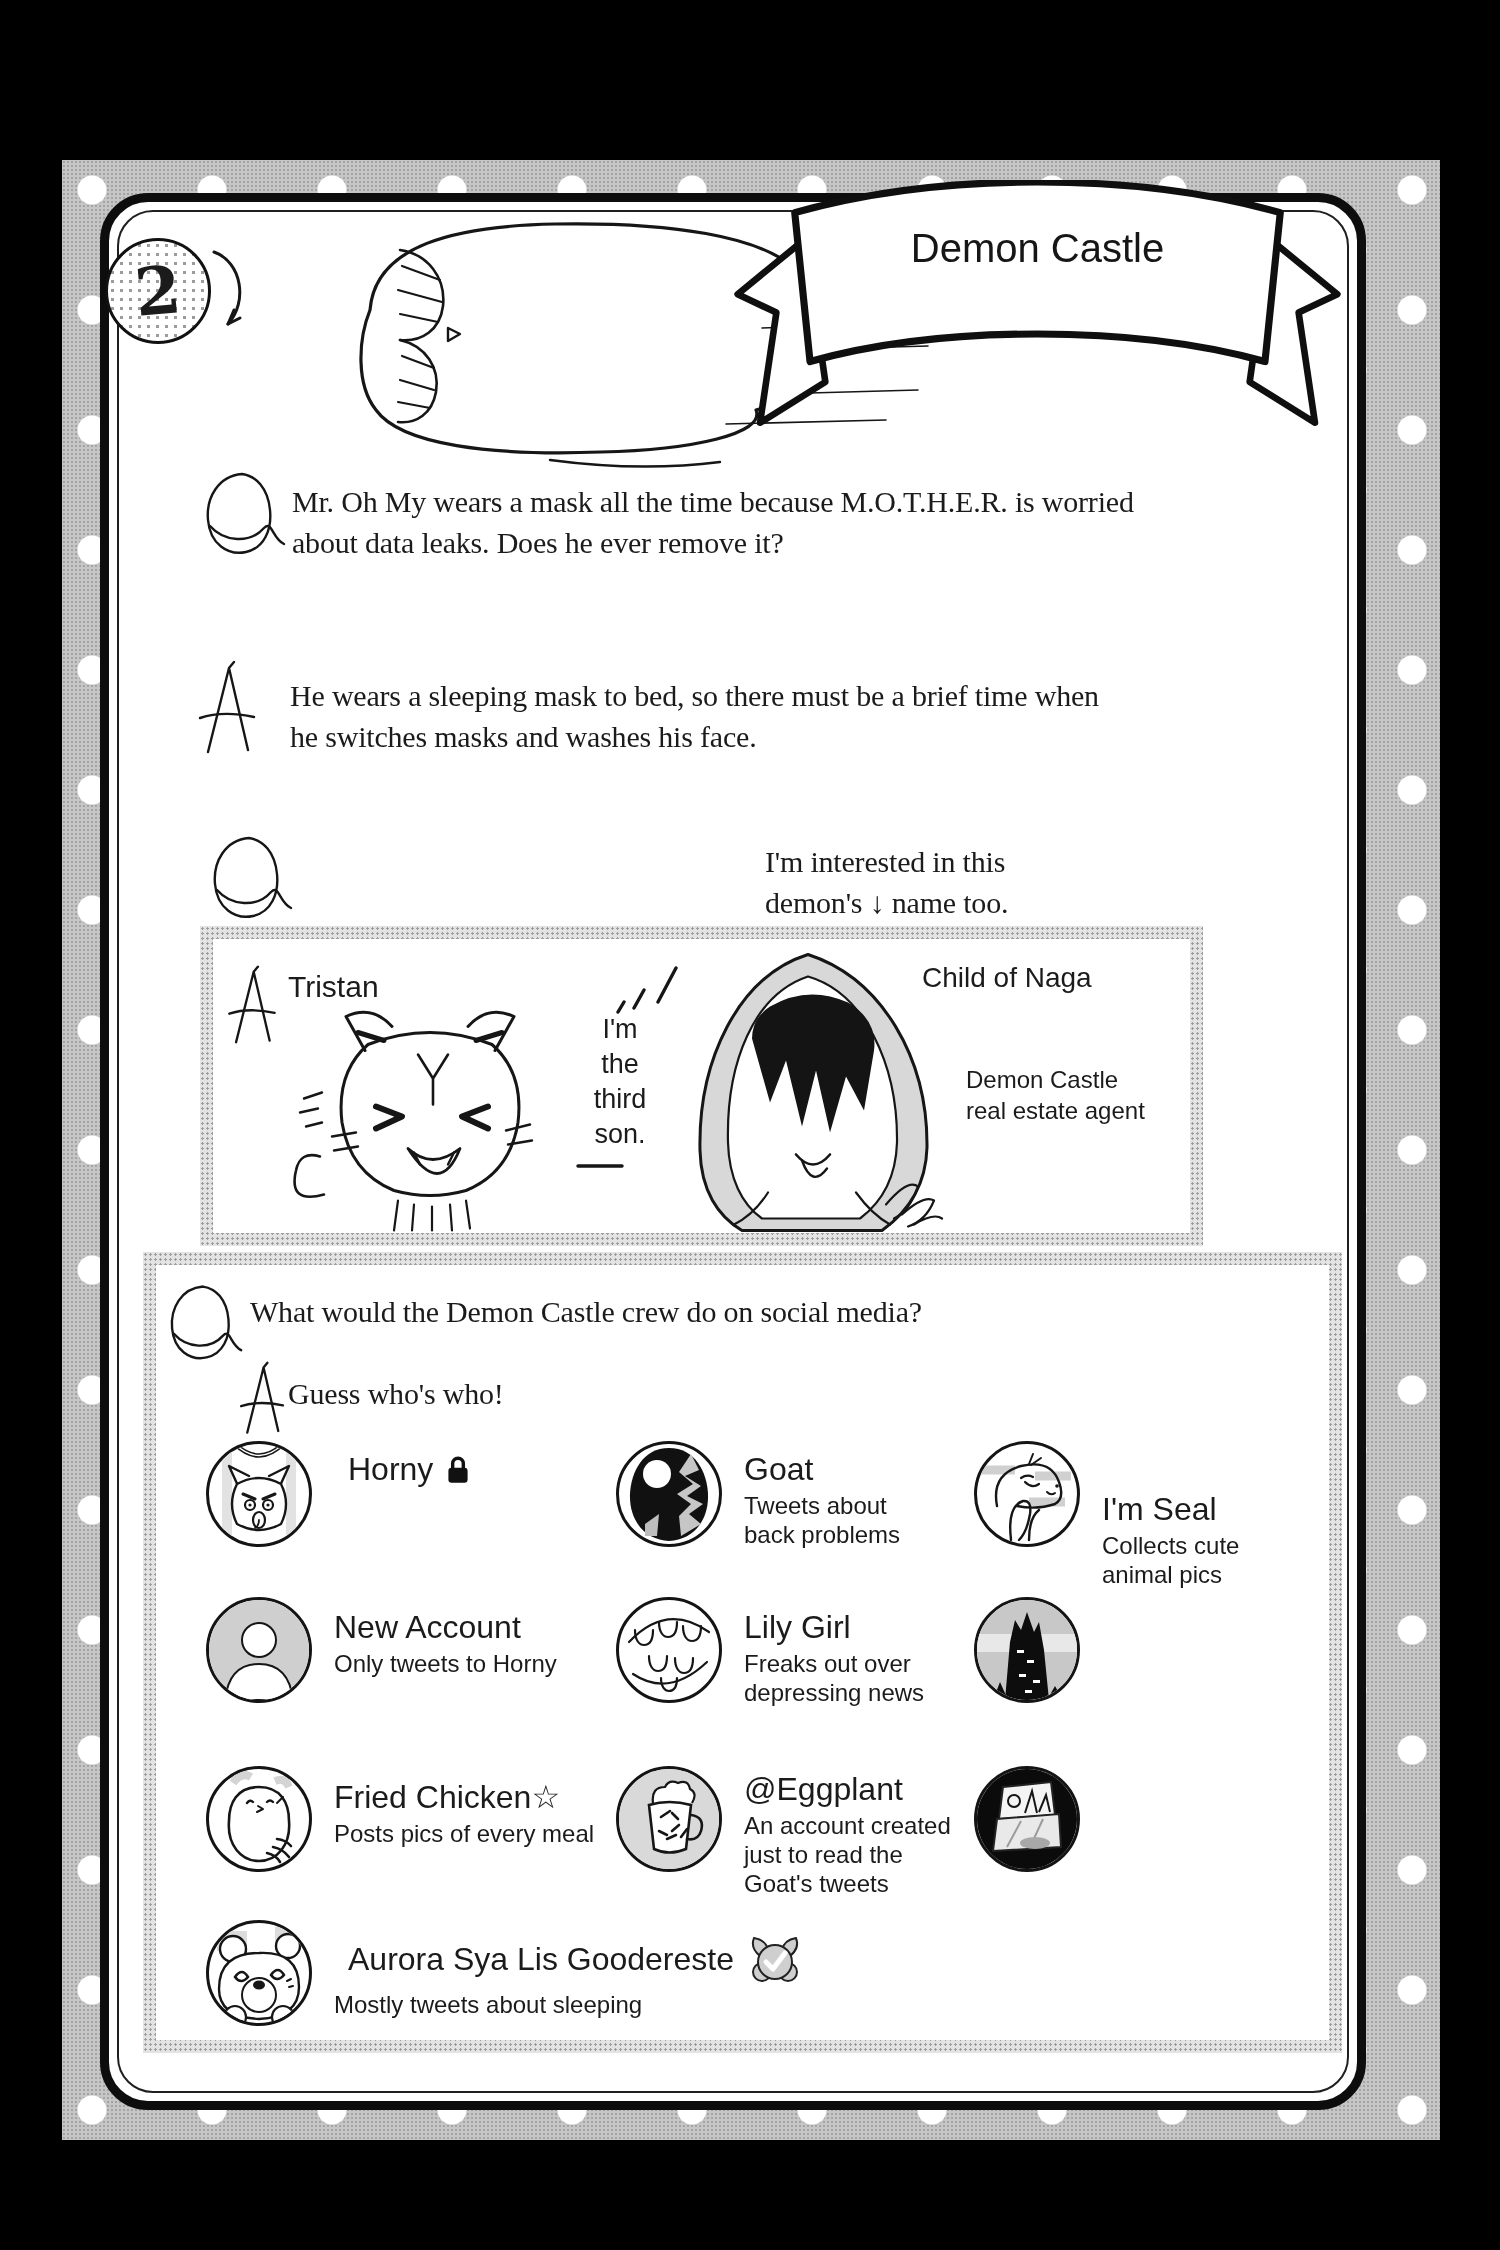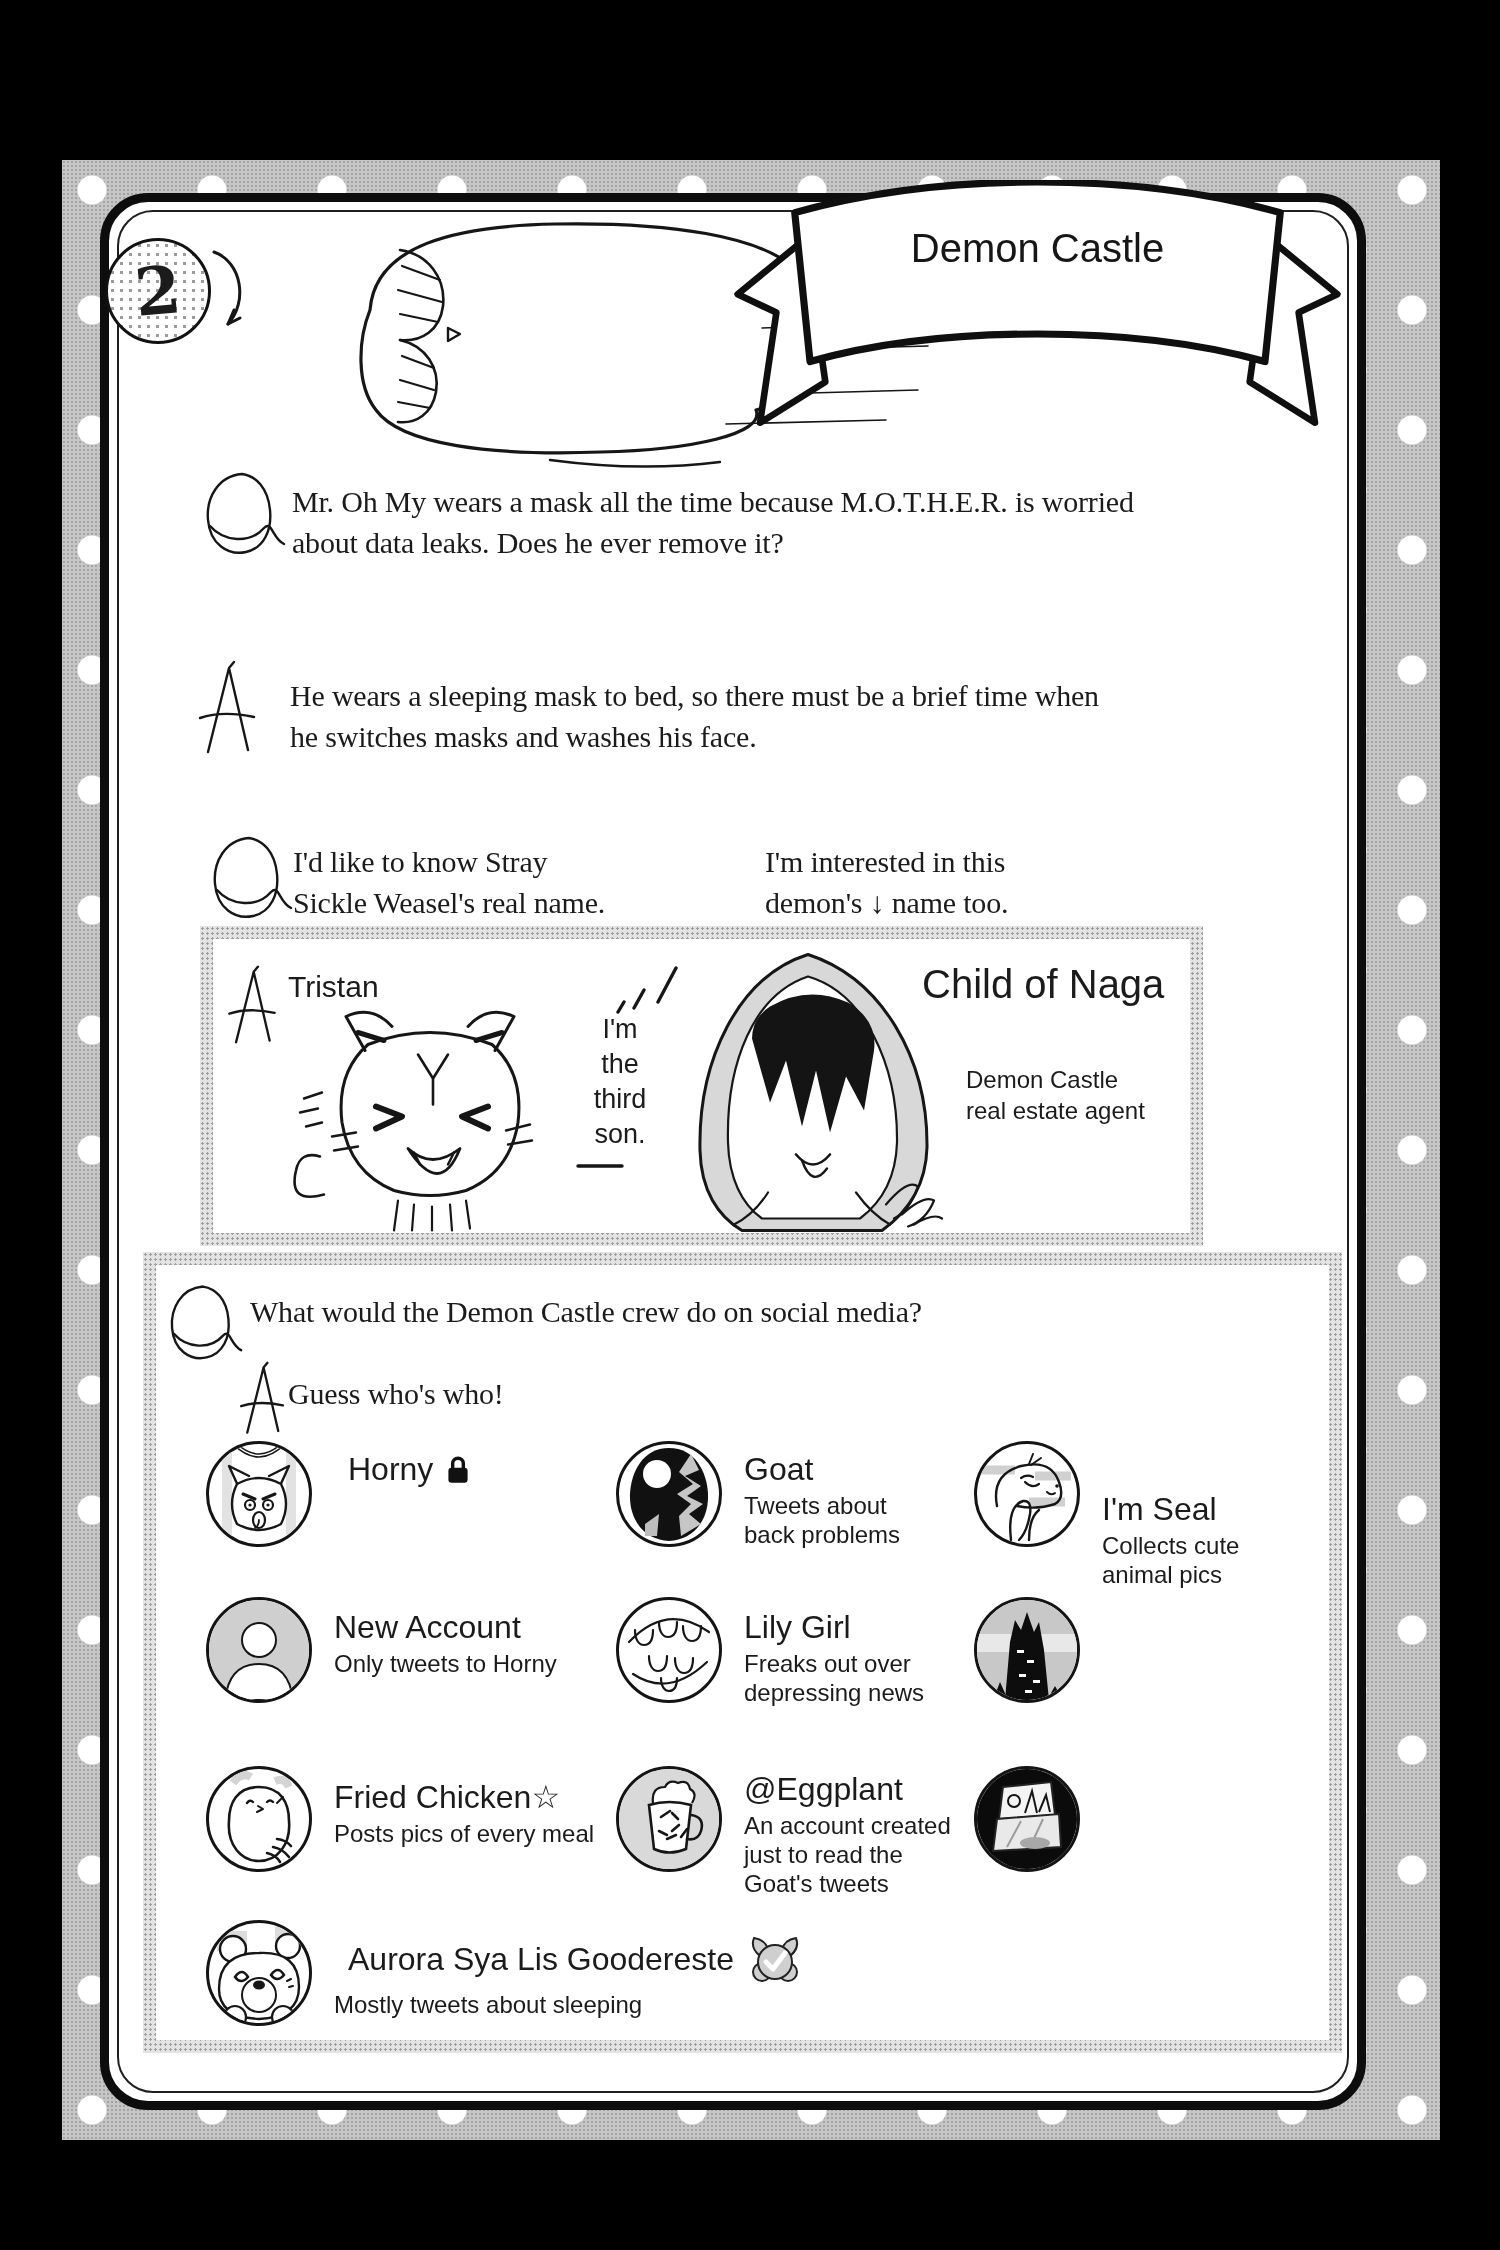--- a/index.html
+++ b/index.html
@@ -86,22 +86,20 @@
     <path class="ink" stroke-width="2.4" d="M33,8 L12,92 M33,8 L52,90 M33,8 L38,2"></path>
     <path class="ink" stroke-width="2.4" d="M4,58 C22,52 44,54 58,57"></path>
   </svg>
   <div class="abs qtext pre" style="left:290px;top:676px;width:1010px;">He wears a sleeping mask to bed, so there must be a brief time when
 he switches masks and washes his face.</div>
 
   <svg class="abs" style="left:205px;top:832px;" width="88" height="112" viewBox="0 0 88 112">
     <path class="ink" stroke-width="2.4" d="M44,6 C20,8 8,30 10,52 C12,76 30,88 48,84 C66,80 74,62 72,42 C70,20 58,8 44,6 Z"></path>
     <path class="ink" stroke-width="2.4" d="M12,58 C26,74 52,76 66,60 C74,52 74,70 86,76"></path>
   </svg>
-  <div class="abs qtext pre" style="left:293px;top:842px;width:420px;">I'd like to know Stray
-Sickle Weasel's real name.</div>
   <div class="abs qtext pre" style="left:765px;top:842px;width:360px;">I'm interested in this
 demon's ↓ name too.</div>
 
   <div class="abs htbox" style="left:200px;top:926px;width:1003px;height:320px;">
     <div class="htbox-inner"></div>
   </div>
 
   <svg class="abs" style="left:226px;top:964px;" width="52" height="86" viewBox="0 0 62 100">
     <path class="ink" stroke-width="2.8" d="M33,8 L12,92 M33,8 L52,90 M33,8 L38,2"></path>
     <path class="ink" stroke-width="2.8" d="M4,58 C22,52 44,54 58,57"></path>
@@ -138,21 +136,21 @@
   <svg class="abs" style="left:650px;top:940px;" width="310" height="305" viewBox="0 0 310 300">
     <path d="M158,12 C88,34 48,118 50,208 C51,248 68,274 92,288 L232,288 C260,268 276,240 277,205 C278,116 232,36 158,12 Z" fill="#d8d8d8" stroke="#161616" stroke-width="3"></path>
     <path d="M158,34 C104,52 76,120 78,200 C79,236 92,262 112,276 L210,276 C234,258 246,232 247,200 C248,122 214,50 158,34 Z" fill="#fff" stroke="#161616" stroke-width="2.2"></path>
     <path d="M102,96 L120,160 L136,118 L152,184 L166,128 L180,190 L196,134 L214,168 L224,108 Q228,78 198,60 Q158,42 120,64 Q102,76 102,96 Z" fill="#141414"></path>
     <path class="ink" stroke-width="2.6" d="M146,212 Q163,232 180,212"></path>
     <path class="ink" stroke-width="2.4" d="M152,218 Q162,246 177,226"></path>
     <path class="ink" stroke-width="2.2" d="M118,250 Q104,272 84,282 M206,250 Q222,272 240,282"></path>
     <path class="ink" stroke-width="2.2" d="M236,262 Q258,236 268,244 Q260,268 244,276 M252,272 Q274,252 284,258 Q276,278 258,284 M264,282 Q284,270 292,276"></path>
   </svg>
 
-  <div class="abs" style="left:922px;top:962px;font-size:40px;">Child of Naga</div>
+  <div class="abs" style="left:922px;top:962px;font-size:28px;">Child of Naga</div>
   <div class="abs caption pre" style="left:966px;top:1064px;">Demon Castle
 real estate agent</div>
 
   <div class="abs htbox" style="left:143px;top:1252px;width:1199px;height:801px;">
     <div class="htbox-inner"></div>
   </div>
 
   <svg class="abs" style="left:163px;top:1280px;" width="80" height="104" viewBox="0 0 88 112">
     <path class="ink" stroke-width="2.6" d="M44,6 C20,8 8,30 10,52 C12,76 30,88 48,84 C66,80 74,62 72,42 C70,20 58,8 44,6 Z"></path>
     <path class="ink" stroke-width="2.6" d="M12,58 C26,74 52,76 66,60 C74,52 74,70 86,76"></path>

